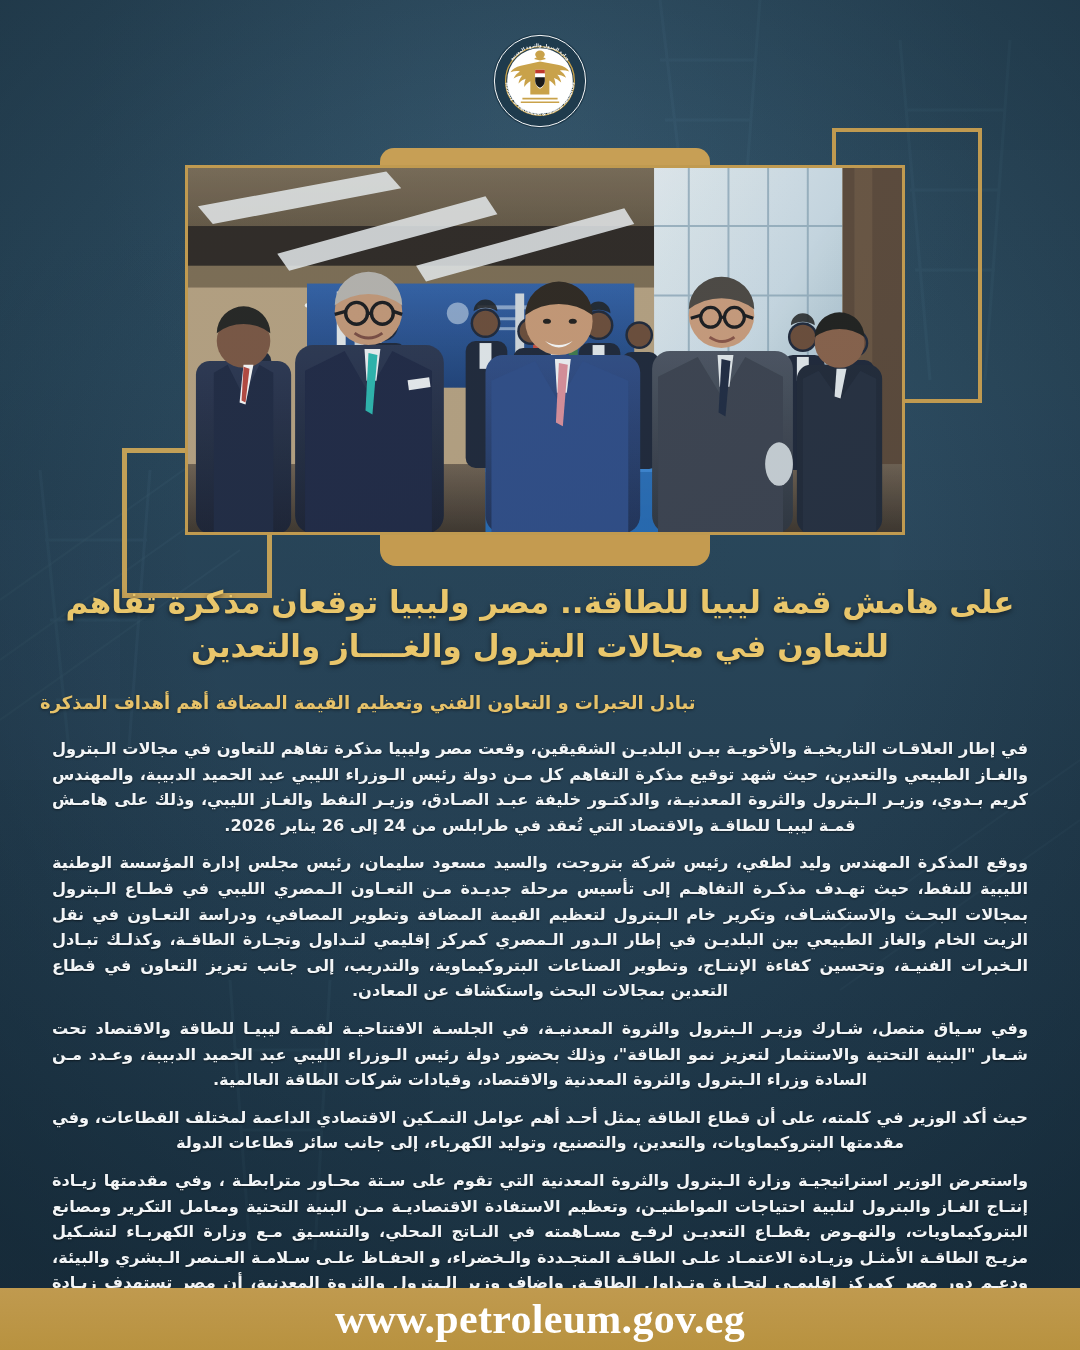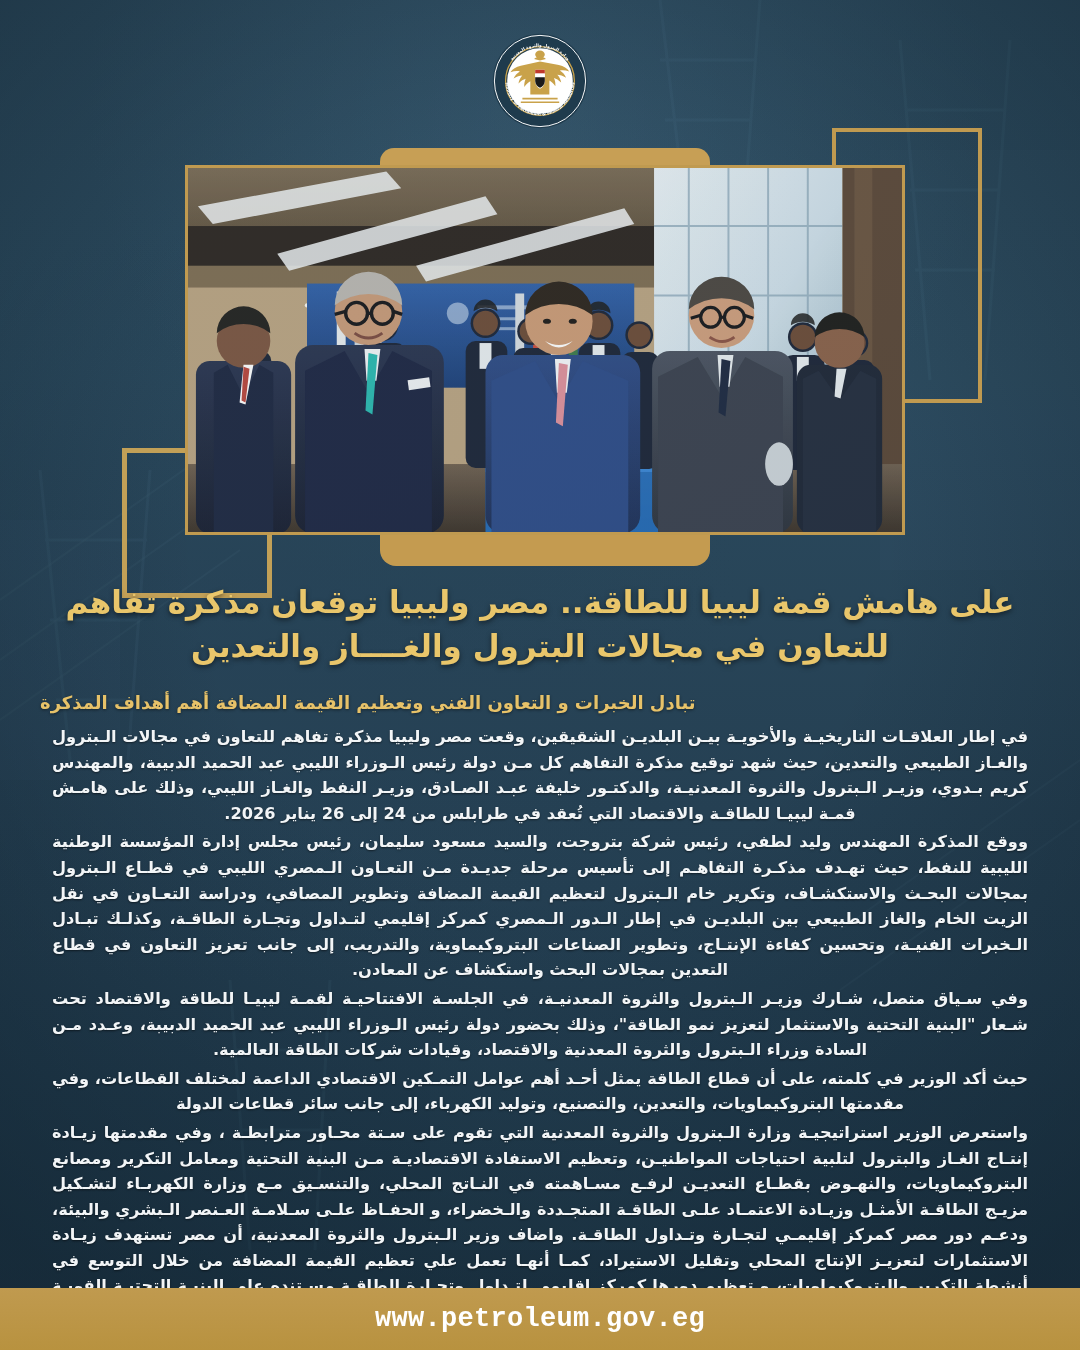--- a/index.html
+++ b/index.html
@@ -138,38 +138,38 @@
     z-index:6;
     direction:rtl;
     text-align:justify;
     color:#f2f5f7;
     font-size:16.2px;
     line-height:1.58;
     font-weight:bold;
     text-shadow:0 1px 2px rgba(0,0,0,.5);
   }
   .body-copy p{
-    margin:0 0 3px 0;
+    margin:12px 0 3px 0;
     text-align:justify;
     text-align-last:center;
   }
 
   
   .footer{
     position:absolute;
     left:0; right:0; bottom:0;
     height:62px;
     background:linear-gradient(180deg,#c09a4f 0%, #b8923f 100%);
     display:flex; align-items:center; justify-content:center;
     z-index:8;
   }
   .footer-url{
     color:#ffffff;
-    font-family:Liberation Mono, monospace;
-    font-size:27px;
+    font-family:Liberation Serif, serif;
+    font-size:42px;
     font-weight:bold;
     letter-spacing:.3px;
     direction:ltr;
   }
 </style>
 </head>
 <body>
 
 <div class="poster">
 

